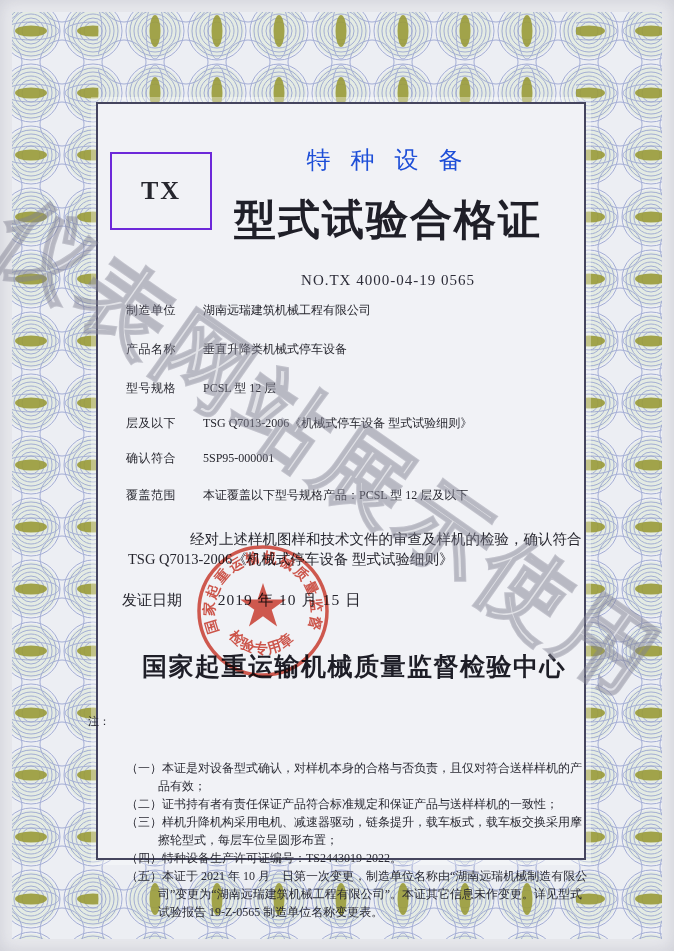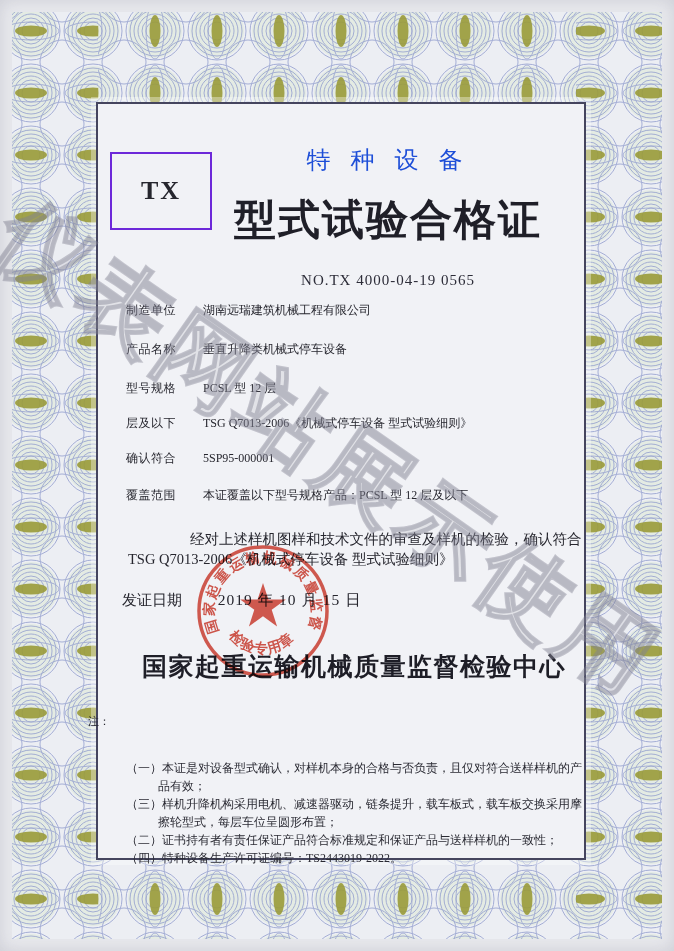--- a/index.html
+++ b/index.html
@@ -153,23 +153,24 @@
     <div class="date-row">
       <span class="lab">发证日期</span>
       <span class="val">2019 年 10 月 15 日</span>
     </div>
 
     <div class="authority">国家起重运输机械质量监督检验中心</div>
 
     <div class="notes-label">注：</div>
     <div class="notes">
       <p>（一）本证是对设备型式确认，对样机本身的合格与否负责，且仅对符合送样样机的产品有效；</p>
+      <p>（二）证书持有者有责任保证产品符合标准规定和保证产品与送样样机的一致性；</p>
       <p>（三）样机升降机构采用电机、减速器驱动，链条提升，载车板式，载车板交换采用摩擦轮型式，每层车位呈圆形布置；</p>
-      <p>（二）证书持有者有责任保证产品符合标准规定和保证产品与送样样机的一致性；</p>
       <p>（四）特种设备生产许可证编号：TS2443019-2022。</p>
+      <p>（五）本证于 2021 年 10 月　日第一次变更，制造单位名称由“湖南远瑞机械制造有限公司”变更为“湖南远瑞建筑机械工程有限公司”。本证其它信息未作变更。详见型式试验报告 19-Z-0565 制造单位名称变更表。</p>
     </div>
   </div>
 
   <div class="watermark">仪表网站展示使用</div>
 
   <svg class="seal" width="154" height="154" viewBox="-77 -77 154 154" aria-hidden="true">
     <defs>
       <path id="ringPath" d="M -44.4,20.7 A 49,49 0 1 1 44.4,20.7" fill="none"></path>
       <path id="botPath" d="M -34,25 A 42,42 0 0 0 34,25" fill="none"></path>
     </defs>

